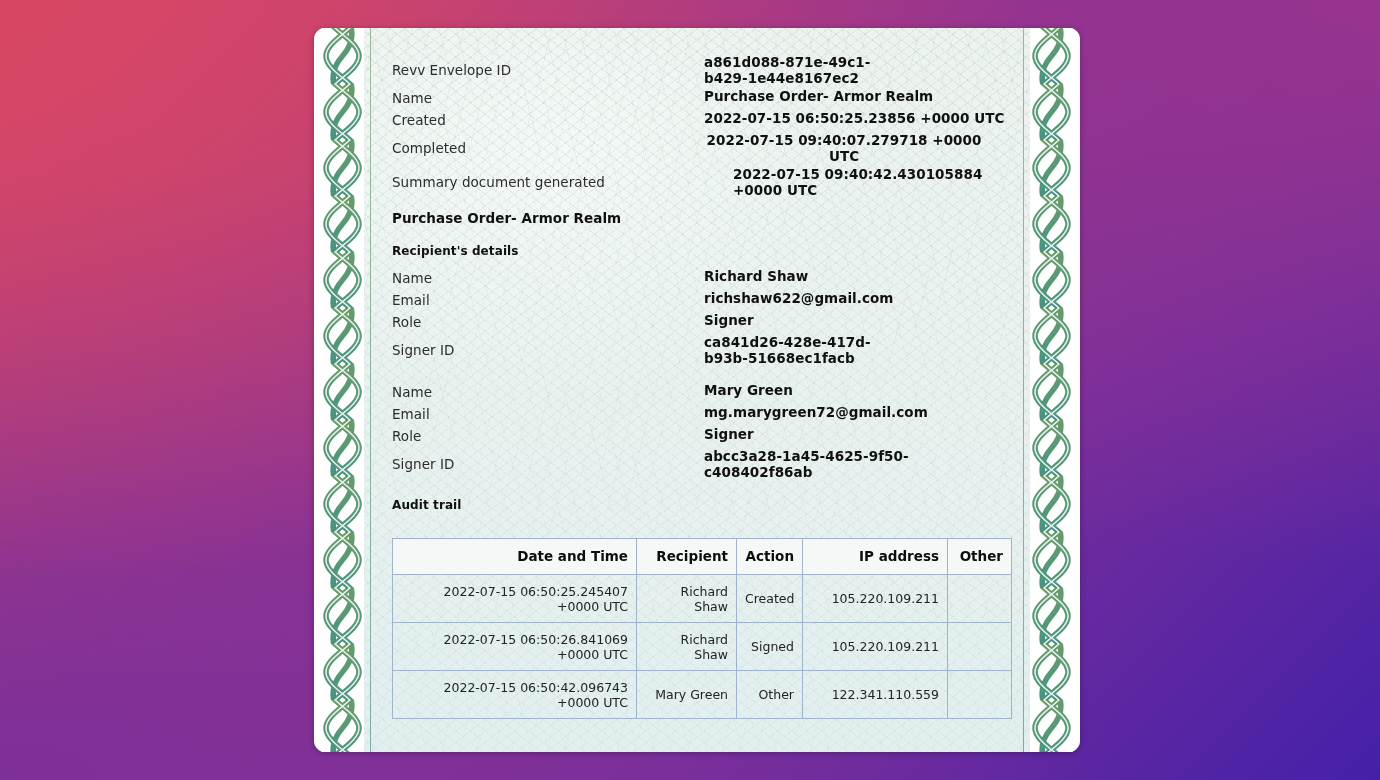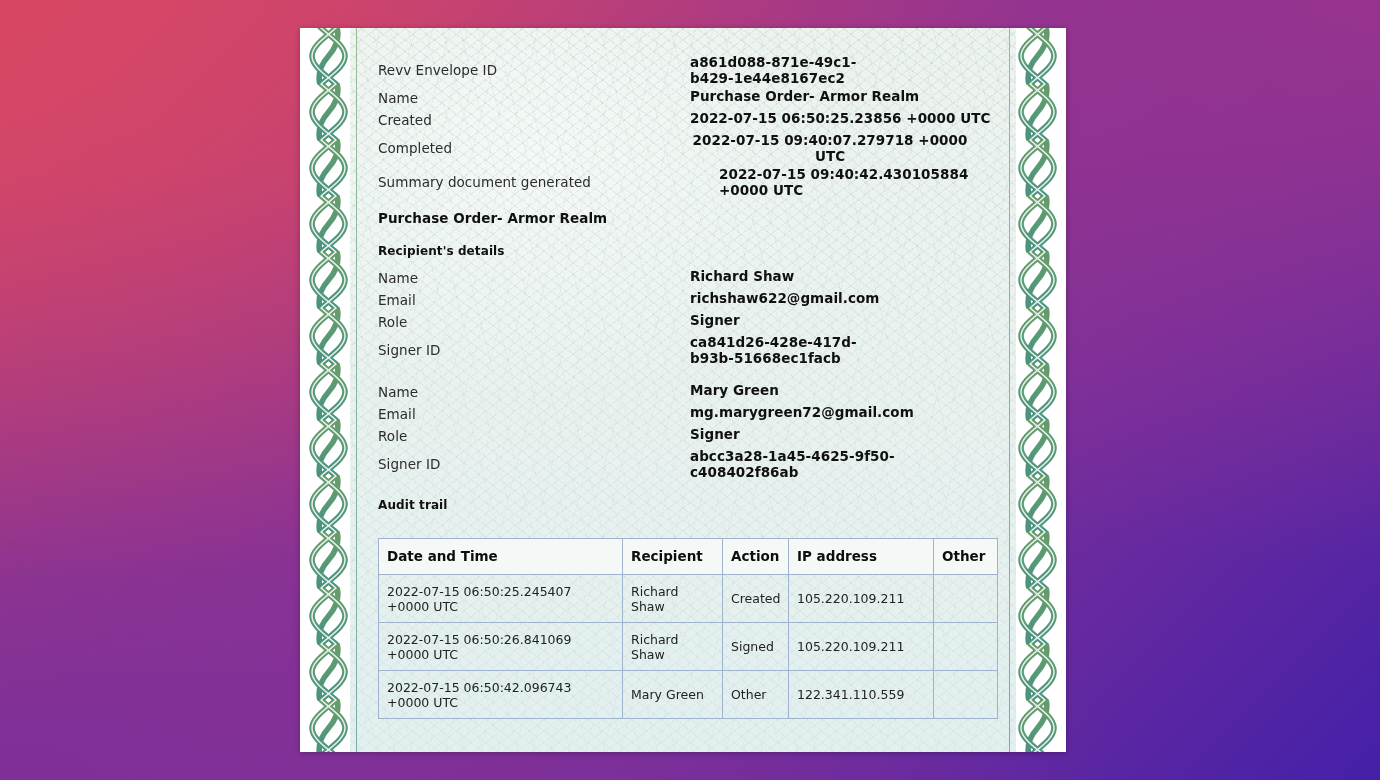--- a/index.html
+++ b/index.html
@@ -22,27 +22,28 @@
   
   #desktop {
     position: relative;
     width: 1380px;
     height: 780px;
   }
 
   
   #document-sheet {
     position: absolute;
-    left: 300px;
+    left: 314px;
     top: 28px;
     width: 766px;
     height: 724px;
     background: #ffffff;
     box-shadow: 0 1px 6px rgba(0,0,0,0.28);
     overflow: hidden;
+    border-radius: 11px;
   }
 
   
   .paper-field {
     position: absolute;
     left: 7px;
     top: 0;
     right: 7px;
     bottom: 0;
     background-color: #eef3ef;
@@ -134,21 +135,21 @@
   table.audit-table {
     border-collapse: collapse;
     width: 619px;
     table-layout: fixed;
     background: transparent;
   }
   table.audit-table th,
   table.audit-table td {
     border: 1px solid #9fb3cc;
     padding: 7px 8px;
-    text-align: left;
+    text-align: right;
     vertical-align: middle;
     font-size: 12.5px;
     color: #222222;
     line-height: 15px;
   }
   table.audit-table thead th {
     background: #f6f7f7;
     font-weight: bold;
     font-size: 13.5px;
     color: #0d0d0d;

